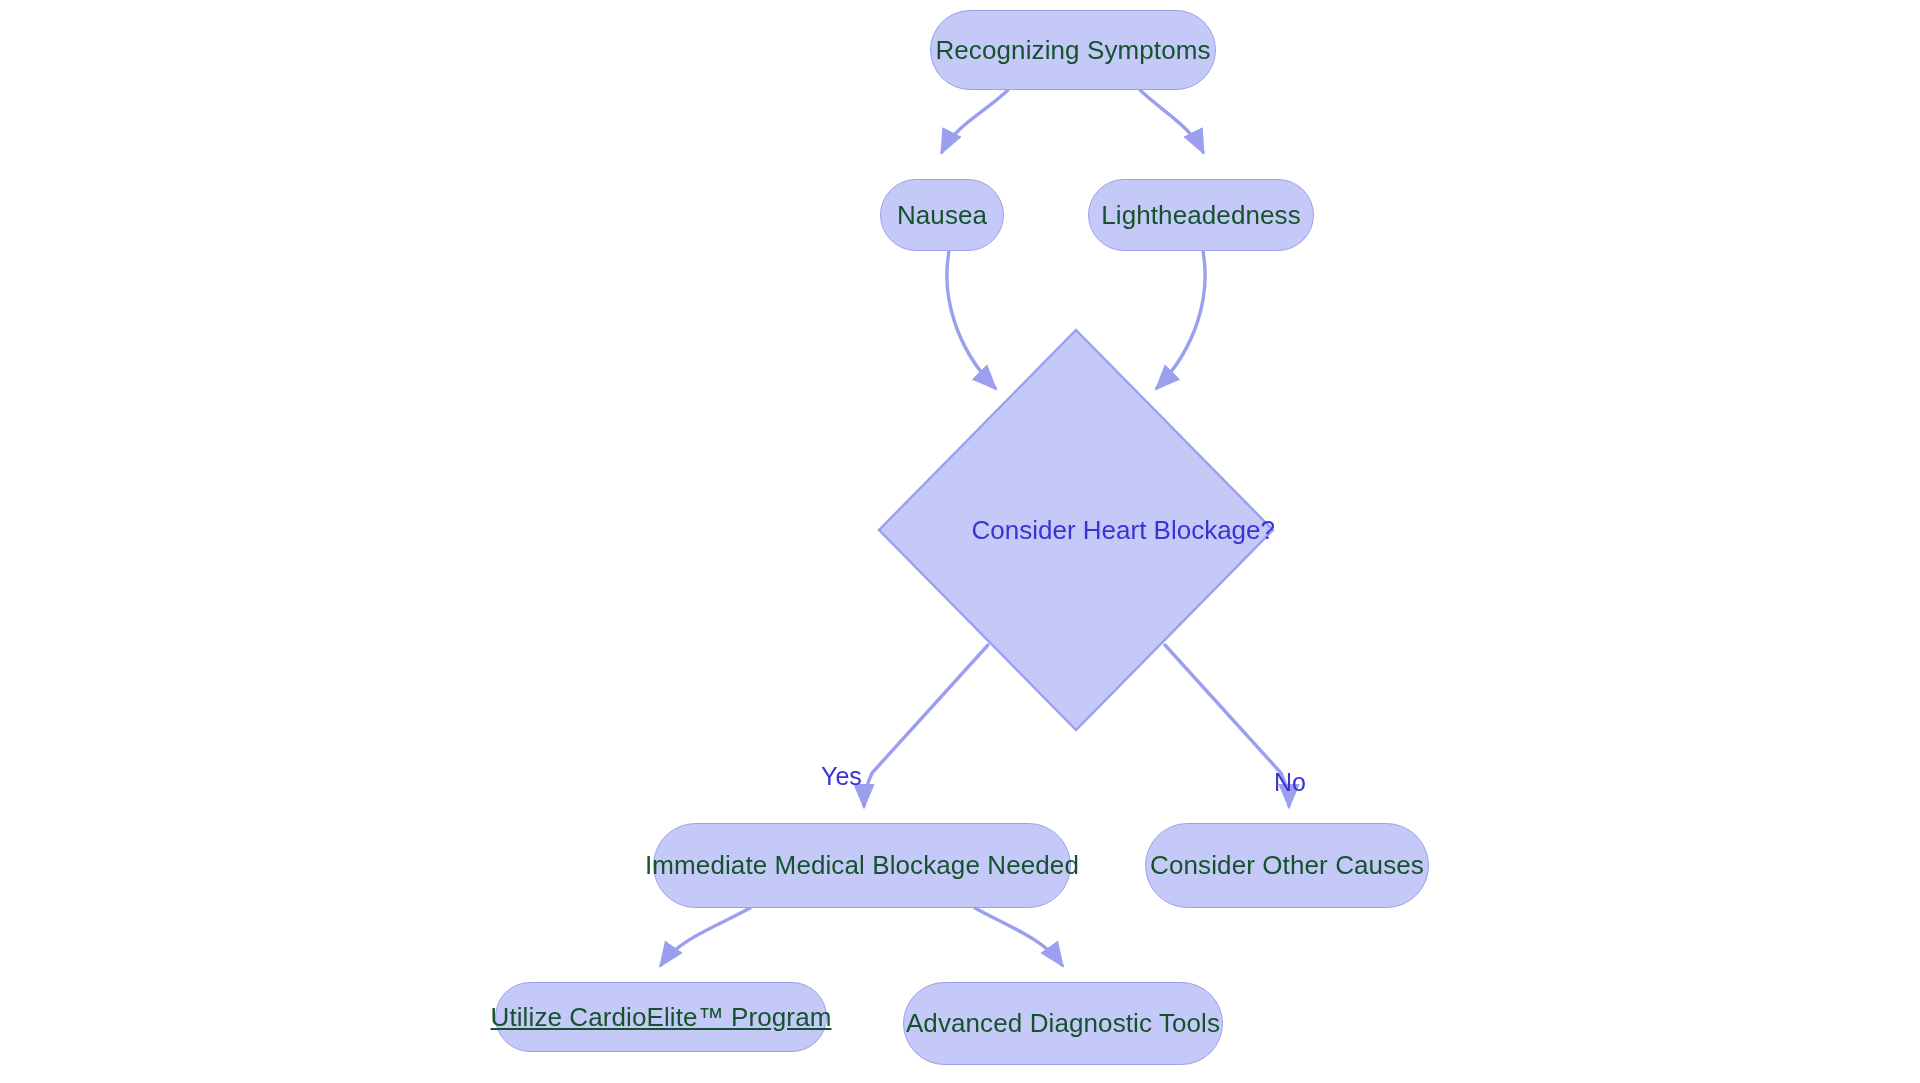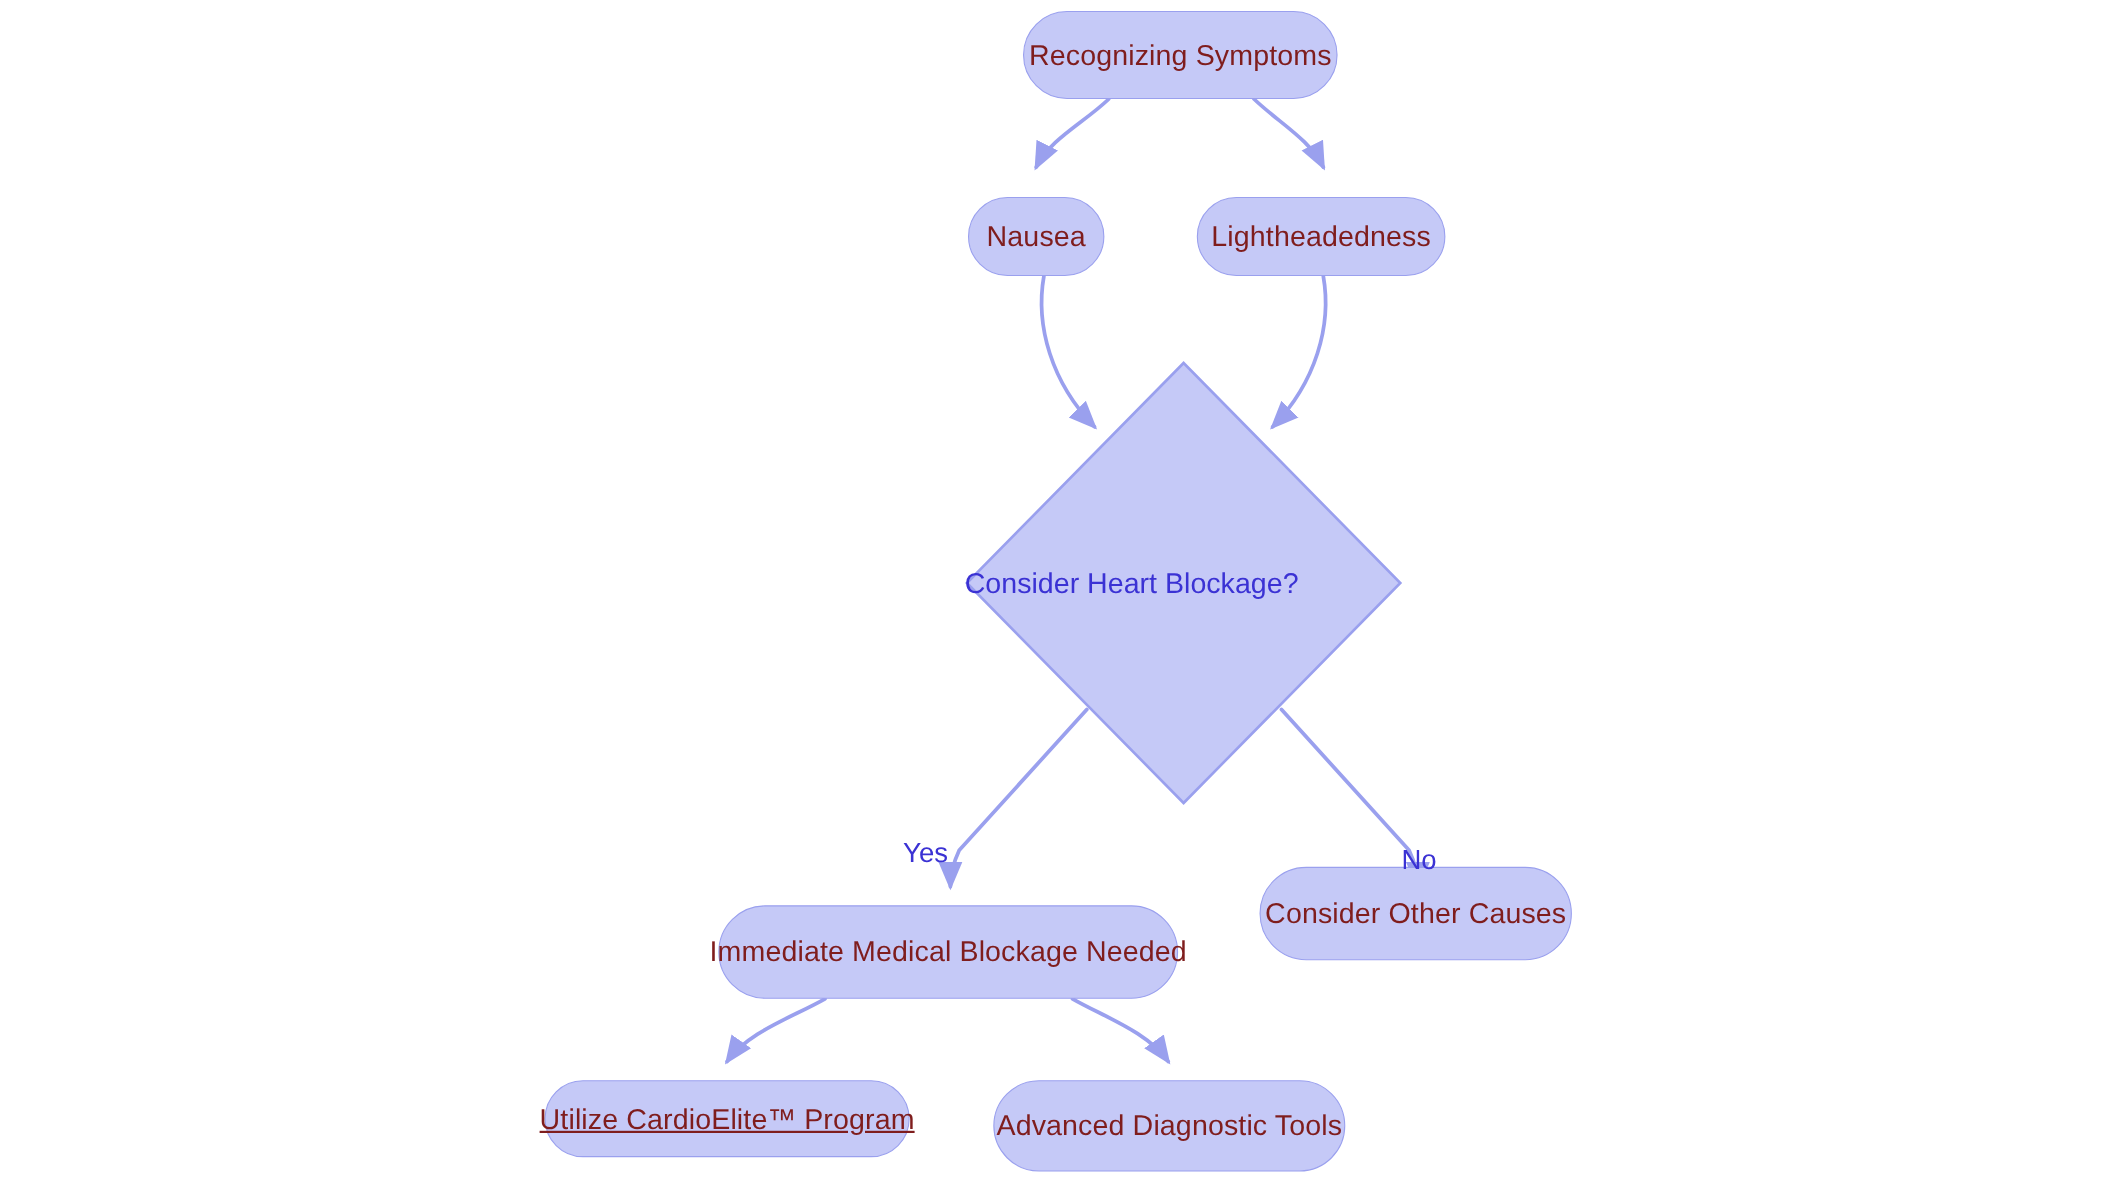--- a/index.html
+++ b/index.html
@@ -28,39 +28,39 @@
     height: 1083px;
   }
   .node {
     position: absolute;
     box-sizing: border-box;
     display: flex;
     align-items: center;
     justify-content: center;
     background: #c5c9f7;
     border: 1.6px solid #9aa0ee;
-    color: #7f1d1d;
+    color: #14532d;
     font-size: 26px;
     line-height: 1.1;
     letter-spacing: 0.1px;
     white-space: nowrap;
     z-index: 2;
   }
   .node.pill {
     border-radius: 999px;
   }
   .node-label {
     pointer-events: none;
   }
   .diamond-wrap {
     position: absolute;
     z-index: 2;
     display: flex;
     align-items: center;
-    justify-content: flex-start;
+    justify-content: flex-end;
   }
   .diamond-shape {
     position: absolute;
     left: 0;
     top: 0;
     width: 100%;
     height: 100%;
   }
   .diamond-text {
     position: relative;
@@ -124,21 +124,21 @@
     <svg class="diamond-shape" viewBox="0 0 398 404" preserveAspectRatio="none" xmlns="http://www.w3.org/2000/svg">
       <polygon points="199,2 396,202 199,402 2,202" fill="#c5c9f7" stroke="#9aa0ee" stroke-width="2.4"></polygon>
     </svg>
     <span class="diamond-text">Consider Heart Blockage?</span>
   </div>
 
   <div class="node pill" style="left:653px; top:823px; width:418px; height:85px;">
     <span class="node-label">Immediate Medical Blockage Needed</span>
   </div>
 
-  <div class="node pill" style="left:1145px; top:788px; width:284px; height:85px;">
+  <div class="node pill" style="left:1145px; top:823px; width:284px; height:85px;">
     <span class="node-label">Consider Other Causes</span>
   </div>
 
   <div class="node pill" style="left:495px; top:982px; width:332px; height:70px;text-decoration:underline;">
     <span class="node-label">Utilize CardioElite™ Program</span>
   </div>
 
   <div class="node pill" style="left:903px; top:982px; width:320px; height:83px;">
     <span class="node-label">Advanced Diagnostic Tools</span>
   </div>

